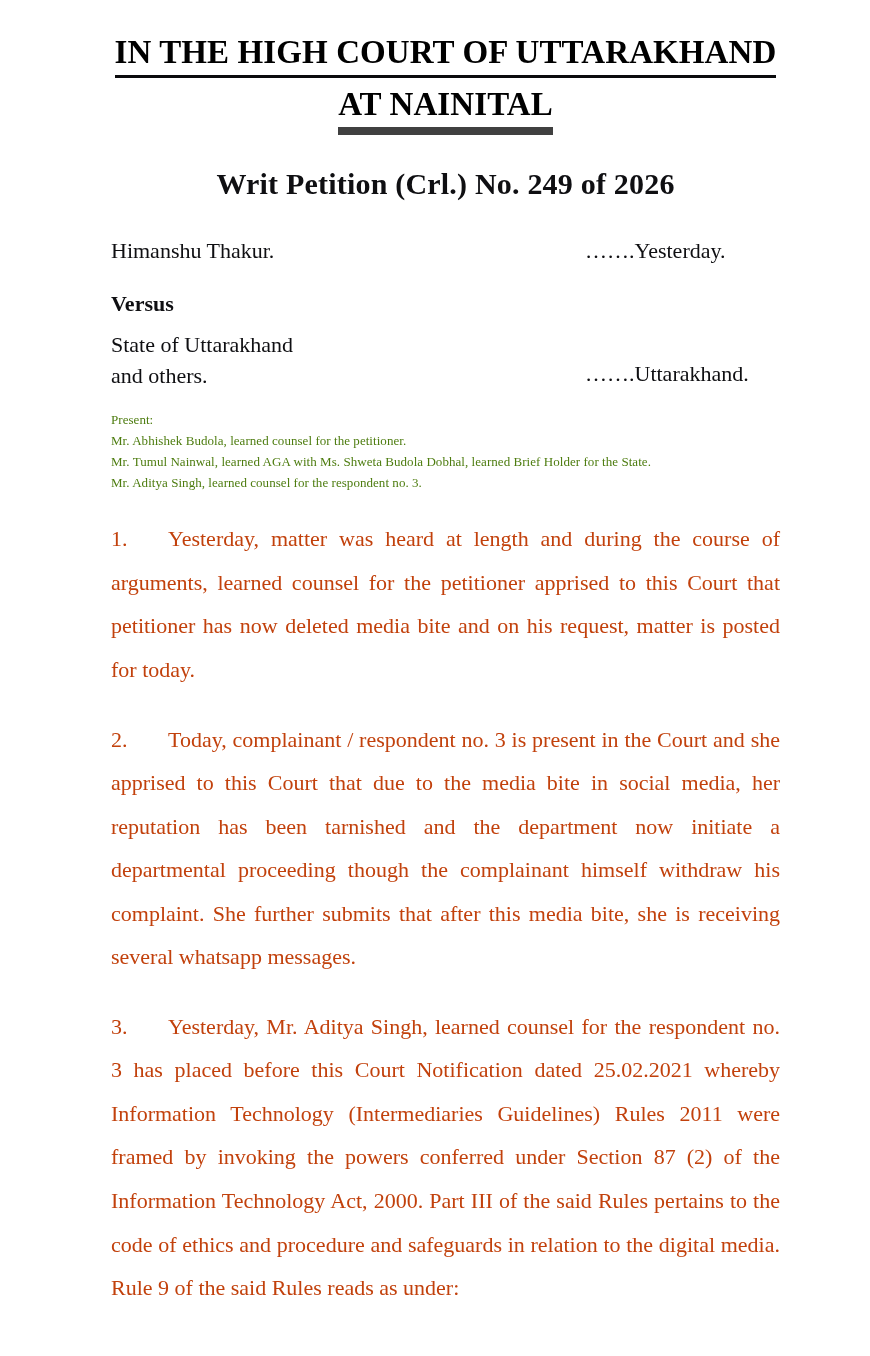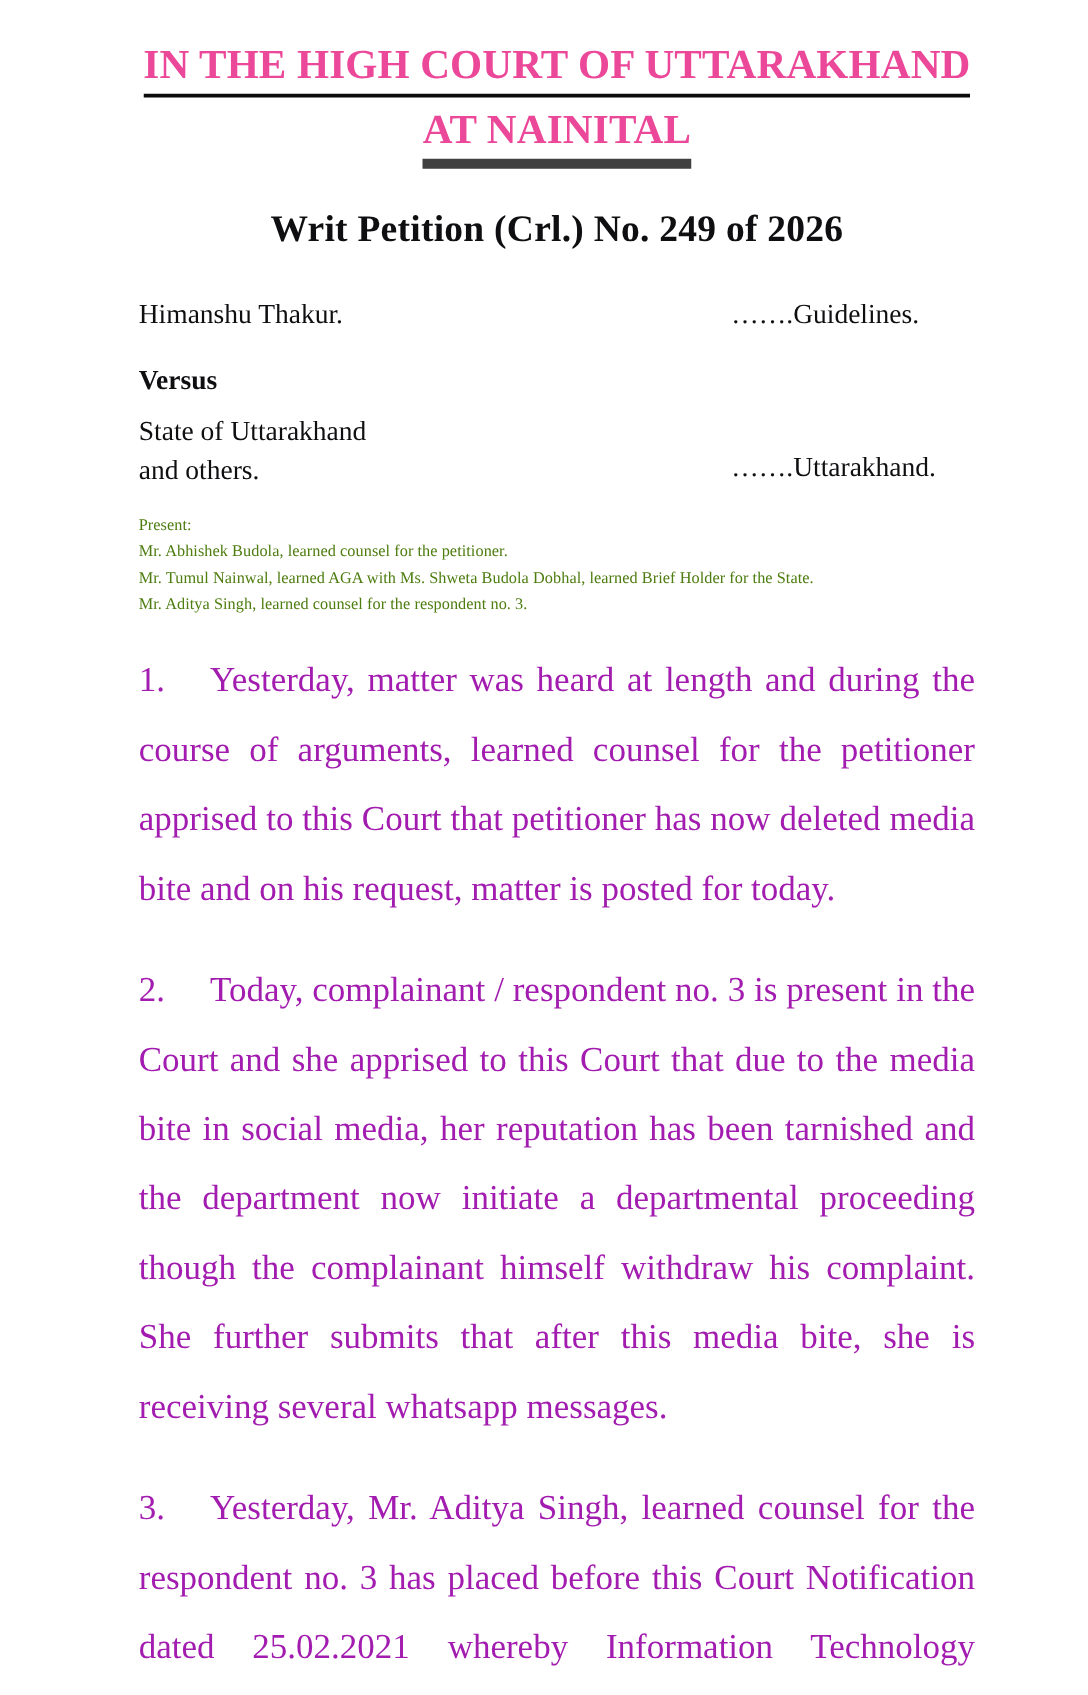--- a/index.html
+++ b/index.html
@@ -31,21 +31,21 @@
 
   
   .court-title {
     text-align: center;
     font-weight: bold;
     font-size: 33px;
     line-height: 1.34;
     letter-spacing: 0.1px;
     margin: 0;
     padding-top: 30px;
-    color: #ec4899;
+    color: #000000;
   }
   .court-title .tl {
     display: inline-block;
     border-bottom: 3px solid #0b0b0d;
     padding-bottom: 1px;
   }
   .court-title .tl2 {
     display: inline-block;
     border-bottom: 8px solid #404040;
     padding-bottom: 1px;
@@ -126,25 +126,25 @@
   .judge .ju {
     display: inline-block;
     border-bottom: 2px solid #0b0b0d;
     padding-bottom: 1px;
   }
 
   
   .body-para {
     margin: 0;
     padding-top: 26px;
-    font-size: 28px;
+    font-size: 22px;
     line-height: 1.98;
     text-align: justify;
     text-justify: inter-word;
-    color: #a21caf;
+    color: #c2410c;
   }
   .body-para .pnum {
     display: inline-block;
     min-width: 57px;
   }
   .body-para.first {
     padding-top: 24px;
   }
 </style>
 </head>
@@ -155,21 +155,21 @@
 
     <h1 class="court-title">
       <span class="tl">IN THE HIGH COURT OF UTTARAKHAND</span><br>
       <span class="tl2">AT NAINITAL</span>
     </h1>
 
     <p class="case-no">Writ Petition (Crl.) No. 249 of 2026</p>
 
     <div class="party-row">
       <span class="party-name">Himanshu Thakur.</span>
-      <span class="party-role">…….Guidelines.</span>
+      <span class="party-role">…….Yesterday.</span>
     </div>
 
     <p class="versus">Versus</p>
 
     <div class="party-row-2">
       <span>State of Uttarakhand</span><br>
       <span>and others.</span>
       <span class="party-role-2">…….Uttarakhand.</span>
     </div>
 

